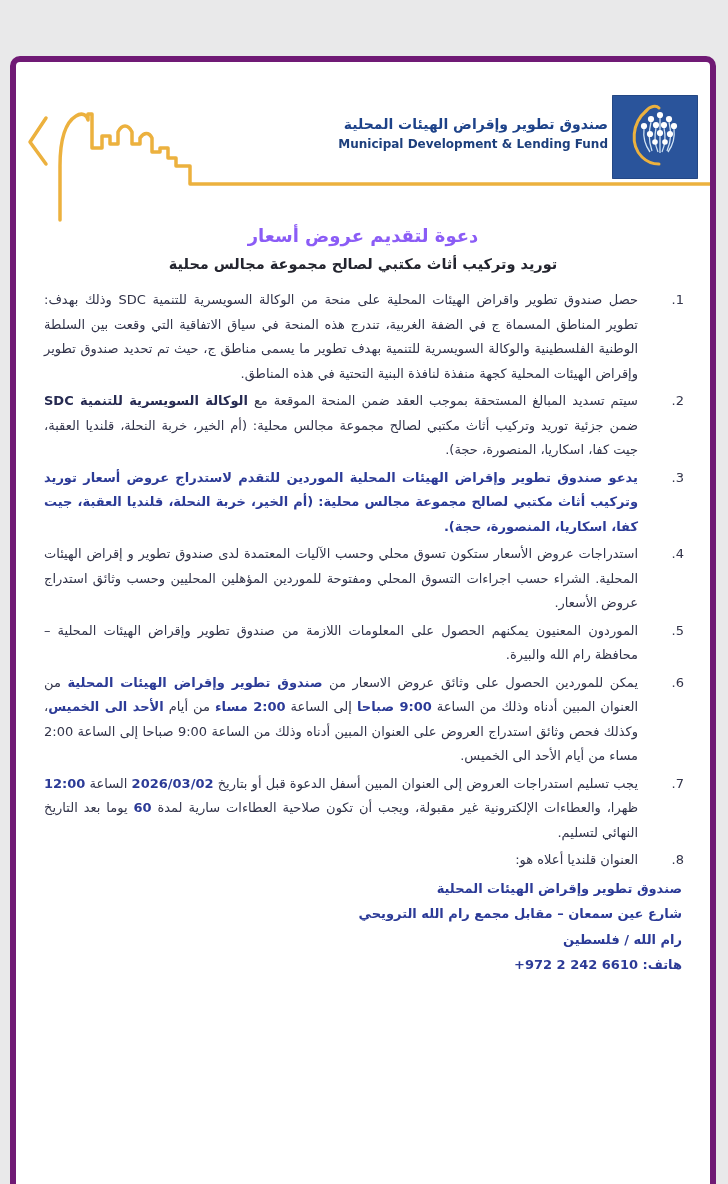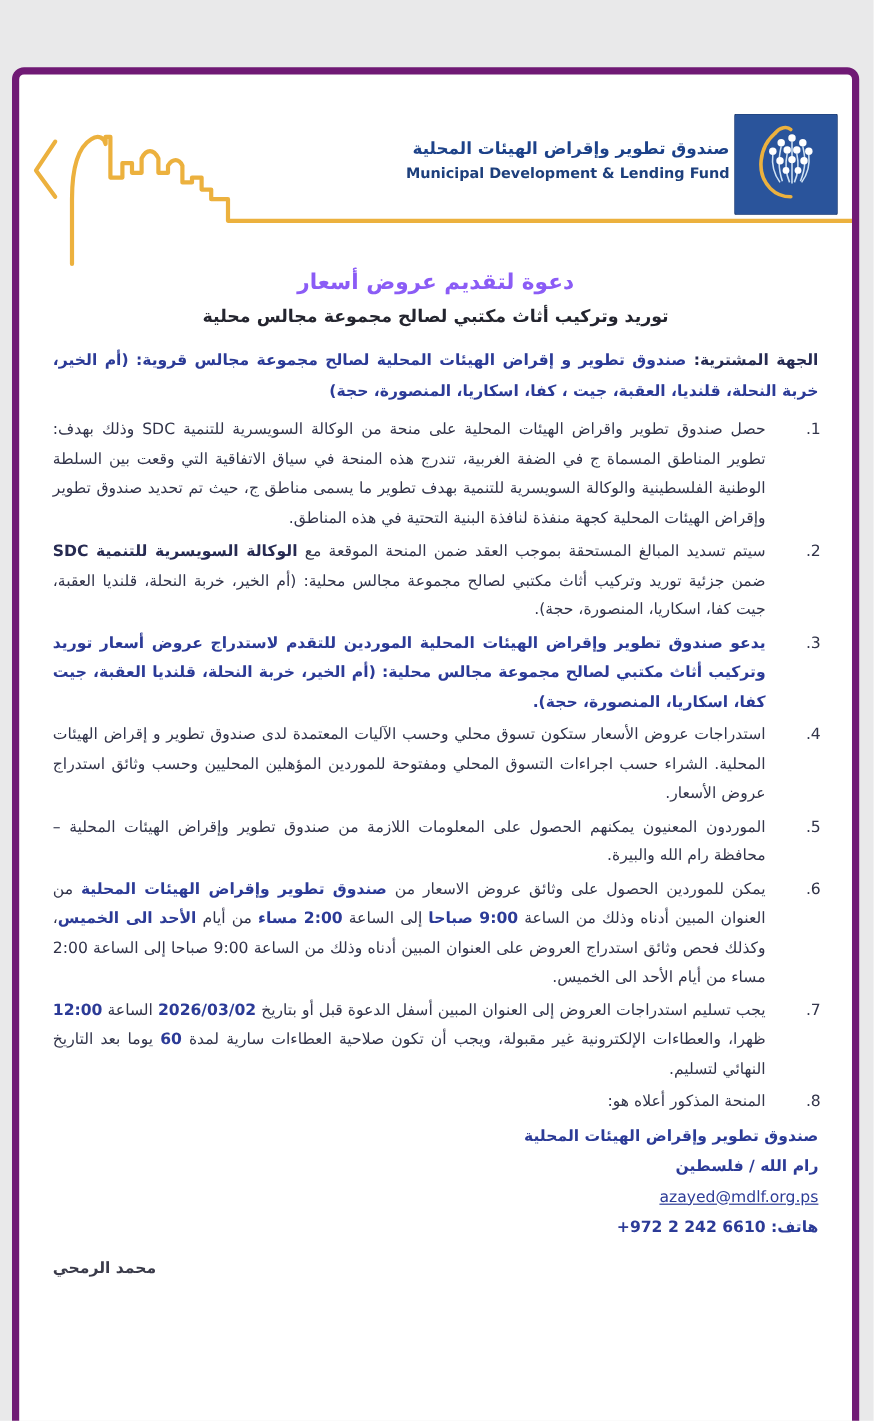--- a/index.html
+++ b/index.html
@@ -105,21 +105,20 @@
           <circle cx="43" cy="47" r="2.8"></circle>
           <circle cx="53" cy="47" r="2.8"></circle>
       </g>
     </svg>
   </div>
 
   <h1 class="doc-title">دعوة لتقديم عروض أسعار</h1>
   <h2 class="doc-subtitle">توريد وتركيب أثاث مكتبي لصالح مجموعة مجالس محلية</h2>
 
   <div class="intro">
-      <div class="intro-line"><span class="label">الجهة المشترية:</span><span class="sb">صندوق تطوير و إقراض الهيئات المحلية لصالح مجموعة مجالس قروية: (أم الخير، خربة النحلة، قلنديا، العقبة، جيت ، كفا، اسكاريا، المنصورة، حجة)</span></div>
     </div>
 
   <div class="nlist">
       <div class="li">
         <span class="li-num">1.</span>
         <div class="li-text"><span class="sn">حصل صندوق تطوير واقراض الهيئات المحلية على منحة من الوكالة السويسرية للتنمية </span><span class="sn" dir="ltr">SDC</span><span class="sn"> وذلك بهدف: تطوير المناطق المسماة ج في الضفة الغربية، تندرج هذه المنحة في سياق الاتفاقية التي وقعت بين السلطة الوطنية الفلسطينية والوكالة السويسرية للتنمية بهدف تطوير ما يسمى مناطق ج، حيث تم تحديد صندوق تطوير وإقراض الهيئات المحلية كجهة منفذة لنافذة البنية التحتية في هذه المناطق.</span></div>
       </div>
       <div class="li">
         <span class="li-num">2.</span>
         <div class="li-text"><span class="sn">سيتم تسديد المبالغ المستحقة بموجب العقد ضمن المنحة الموقعة مع </span><span class="sd">الوكالة السويسرية للتنمية SDC</span><span class="sn"> ضمن جزئية توريد وتركيب أثاث مكتبي لصالح مجموعة مجالس محلية: (أم الخير، خربة النحلة، قلنديا العقبة، جيت كفا، اسكاريا، المنصورة، حجة).</span></div>
@@ -139,29 +138,25 @@
       <div class="li">
         <span class="li-num">6.</span>
         <div class="li-text"><span class="sn">يمكن للموردين الحصول على وثائق عروض الاسعار من </span><span class="sb">صندوق تطوير وإقراض الهيئات المحلية</span><span class="sn"> من العنوان المبين أدناه وذلك من الساعة </span><span class="sb">9:00 صباحا</span><span class="sn"> إلى الساعة </span><span class="sb">2:00 مساء</span><span class="sn"> من أيام </span><span class="sb">الأحد الى الخميس</span><span class="sn">، وكذلك فحص وثائق استدراج العروض على العنوان المبين أدناه وذلك من الساعة 9:00 صباحا إلى الساعة 2:00 مساء من أيام الأحد الى الخميس.</span></div>
       </div>
       <div class="li">
         <span class="li-num">7.</span>
         <div class="li-text"><span class="sn">يجب تسليم استدراجات العروض إلى العنوان المبين أسفل الدعوة قبل أو بتاريخ </span><span class="sb" dir="ltr">2026/03/02</span><span class="sn"> الساعة </span><span class="sb" dir="ltr">12:00</span><span class="sn"> ظهرا، والعطاءات الإلكترونية غير مقبولة، ويجب أن تكون صلاحية العطاءات سارية لمدة </span><span class="sb" dir="ltr">60</span><span class="sn"> يوما بعد التاريخ النهائي لتسليم.</span></div>
       </div>
       <div class="li">
         <span class="li-num">8.</span>
-        <div class="li-text"><span class="sn">المنحة المذكور أعلاه هو:</span></div>
+        <div class="li-text"><span class="sn">العنوان قلنديا أعلاه هو:</span></div>
       </div>
     </div>
 
   <div class="addr">
       <div class="addr-line"><span class="sb">صندوق تطوير وإقراض الهيئات المحلية</span></div>
+      <div class="addr-line"><span class="sb">شارع عين سمعان – مقابل مجمع رام الله الترويحي</span></div>
       <div class="addr-line"><span class="sb">رام الله / فلسطين</span></div>
-      <div class="addr-line"><a href="#" dir="ltr">azayed@mdlf.org.ps</a></div>
       <div class="addr-line"><span class="sb">هاتف: </span><span class="sb" dir="ltr">+972 2 242 6610</span></div>
     </div>
 
-  <div class="sig">
-    <div>محمد الرمحي</div>
-
-  </div>
 
 </div>
 
 </body></html>

